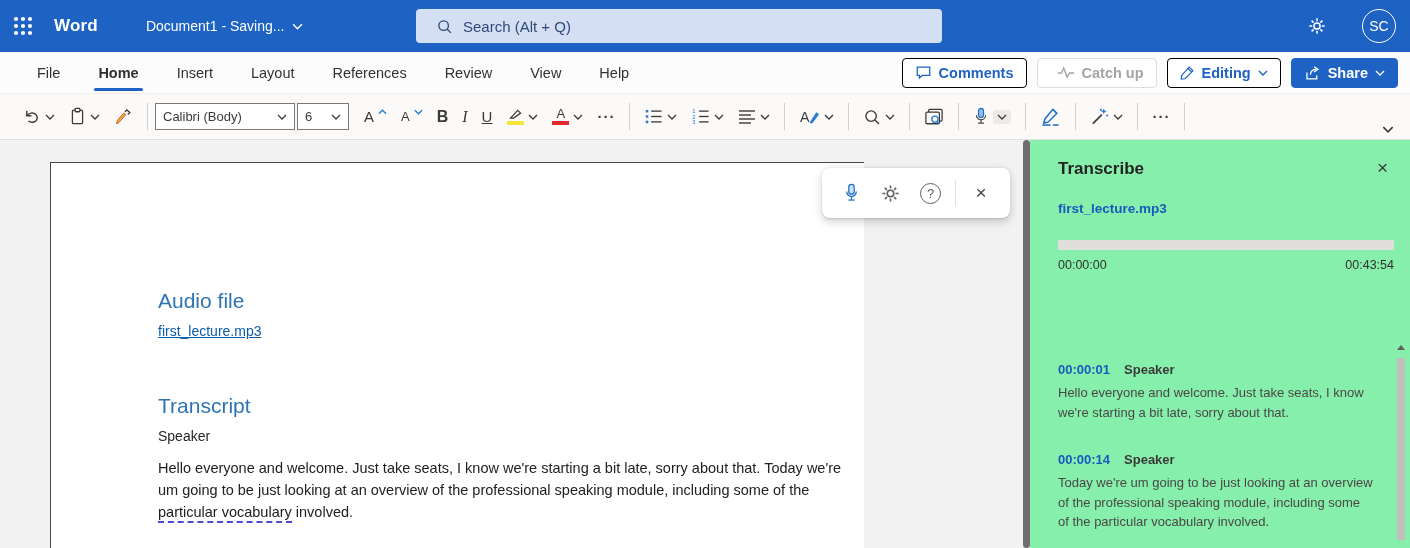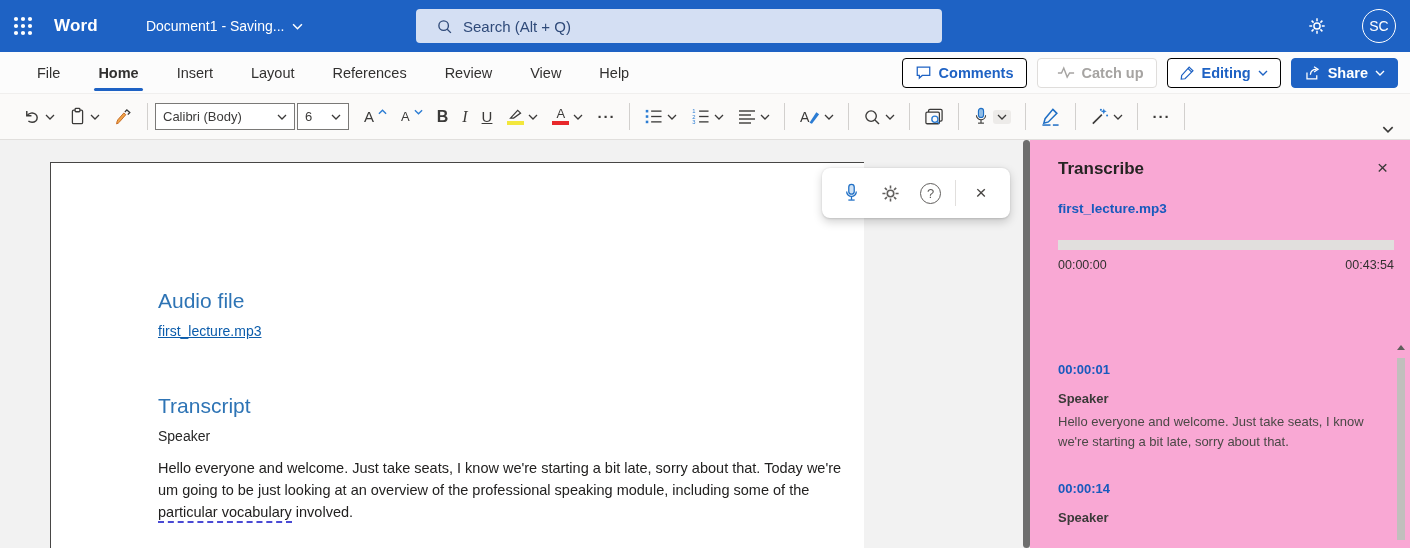--- a/index.html
+++ b/index.html
@@ -71,34 +71,34 @@
   .float-toolbar { position:absolute; left:822px; top:168px; width:188px; height:50px; background:#fff;
     border-radius:8px; box-shadow:0 3.2px 10px rgba(0,0,0,.18), 0 0.6px 2px rgba(0,0,0,.12);
     display:flex; align-items:center; justify-content:space-between; padding:0 14px; color:#605E5C; }
   .ft-item { display:flex; align-items:center; justify-content:center; width:30px; height:30px; cursor:pointer; }
   .ft-div { width:1px; height:26px; background:#E1DFDD; }
   .q-circle { width:21px; height:21px; border:1.6px solid #605E5C; border-radius:50%;
     display:flex; align-items:center; justify-content:center; font-size:13px; color:#605E5C; }
   .x-glyph { font-size:19px; color:#484644; }
 
   
-  .panel { position:absolute; left:1030px; top:140px; width:380px; height:408px; background:#f9a8d4; }
+  .panel { position:absolute; left:1030px; top:140px; width:380px; height:408px; background:#86efac; }
   .panel-title { position:absolute; left:28px; top:19px; font-size:17px; font-weight:700; color:#252423; }
   .panel-close { position:absolute; right:22px; top:17px; font-size:19px; color:#3B3A39; cursor:pointer; }
   .panel-file { position:absolute; left:28px; top:61px; font-size:13.5px; font-weight:600; color:#185ABD; cursor:pointer; }
   .progress { position:absolute; left:28px; top:100px; width:336px; height:10px; background:#E1DFDD; cursor:pointer; }
   .time-row { position:absolute; left:28px; top:118px; width:336px; display:flex; justify-content:space-between;
     font-size:12.5px; color:#323130; }
   .controls { position:absolute; left:46px; top:158px; width:310px; display:flex; align-items:center;
     justify-content:space-between; color:#3B3A39; }
   .ctrl { display:flex; align-items:center; justify-content:center; width:34px; height:30px; cursor:pointer; }
   .speed { font-size:15px; color:#323130; }
   .entries { position:absolute; left:28px; top:222px; width:316px; }
   .entry { margin-bottom:30px; }
-  .entry-head { display:flex; gap:14px; font-size:13px; margin-bottom:6px;flex-direction:column; }
+  .entry-head { display:flex; gap:14px; font-size:13px; margin-bottom:6px; }
   .entry-time { color:#185ABD; font-weight:600; cursor:pointer; }
   .entry-speaker { color:#3B3A39; font-weight:700; }
   .entry-text { font-size:13px; line-height:19.5px; color:#4A4846; }
   .panel-scrollbar { position:absolute; right:4px; top:205px; width:10px; height:203px; }
   .ps-up { width:0; height:0; margin:0 auto; border-left:4px solid transparent; border-right:4px solid transparent;
     border-bottom:5px solid #605E5C; }
   .ps-thumb { width:8px; margin:8px auto 0; height:182px; background:#C1BFBD; }
 
   svg { display:block; }
 </style>
@@ -550,19 +550,20 @@
         <span class="entry-time">00:00:01</span>
         <span class="entry-speaker">Speaker</span>
       </div>
       <div class="entry-text">Hello everyone and welcome. Just take seats, I know we're starting a bit late, sorry about that.</div>
     </div>
     <div class="entry">
       <div class="entry-head">
         <span class="entry-time">00:00:14</span>
         <span class="entry-speaker">Speaker</span>
       </div>
+      <div class="entry-text">Today we're um going to be just looking at an overview of the professional speaking module, including some of the particular vocabulary involved.</div>
     </div>
   </div>
   <div class="panel-scrollbar">
     <div class="ps-up"></div>
     <div class="ps-thumb"></div>
   </div>
 </div>
 
 </body></html>

